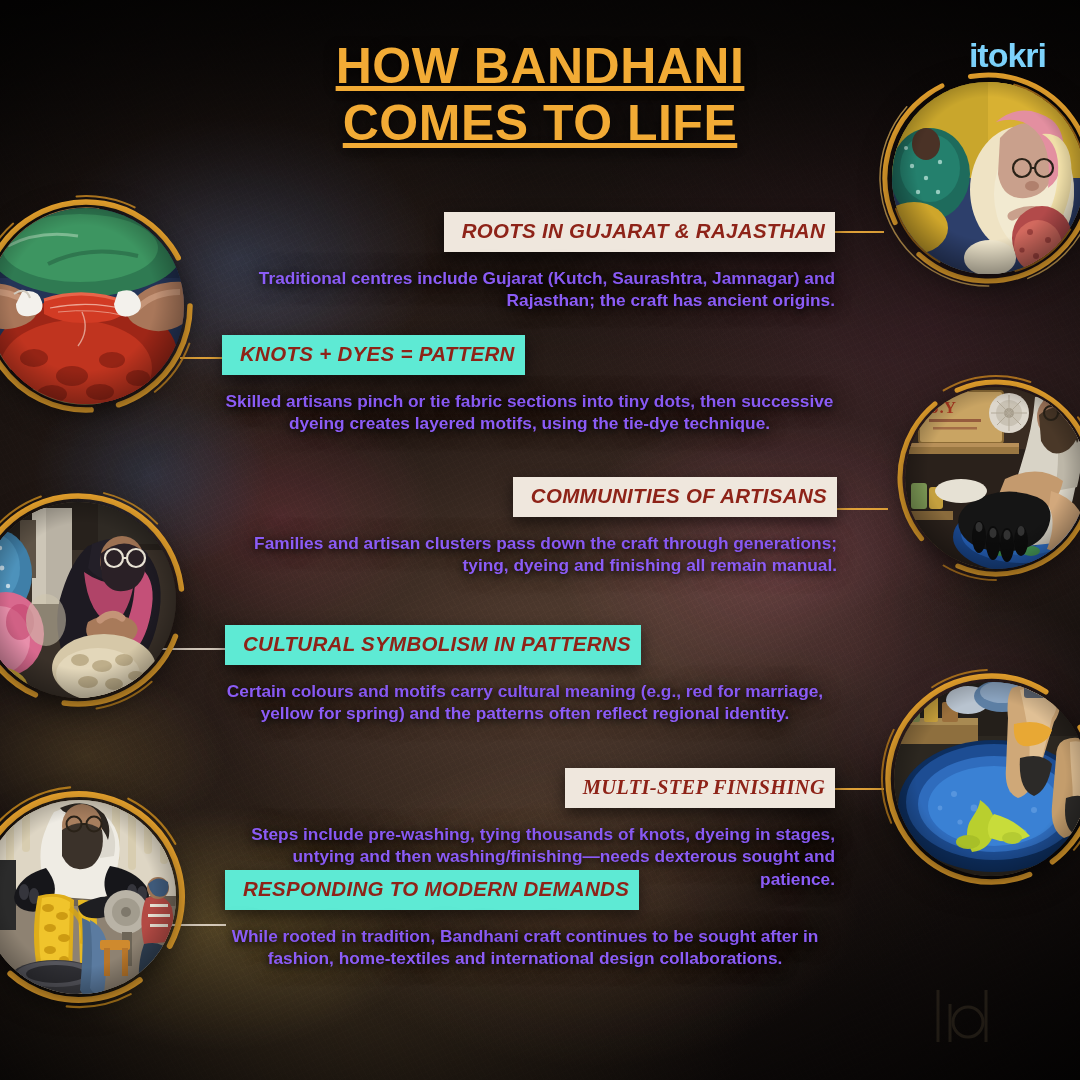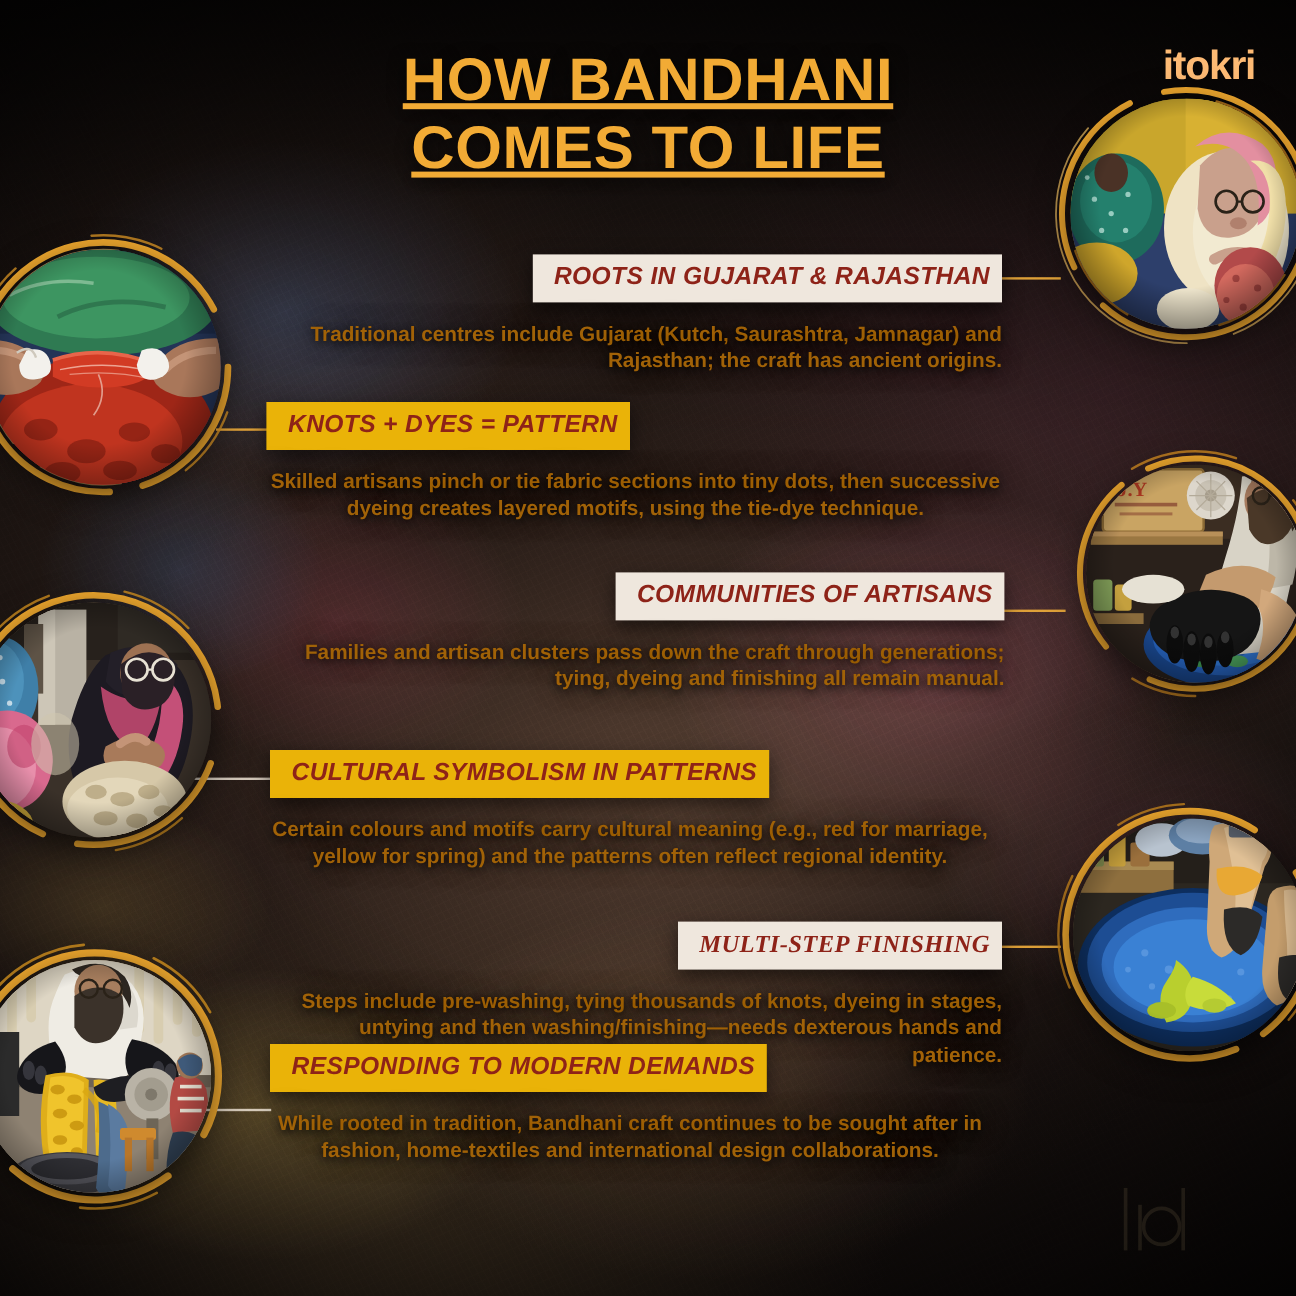--- a/index.html
+++ b/index.html
@@ -53,21 +53,21 @@
     opacity:.10;mix-blend-mode:overlay;
     background-image:
       repeating-linear-gradient(62deg, rgba(255,255,255,.5) 0 1px, rgba(0,0,0,0) 1px 5px),
       repeating-linear-gradient(-24deg, rgba(255,255,255,.35) 0 1px, rgba(0,0,0,0) 1px 7px);
   }
 
   
   #logo{
     position:absolute;top:38px;right:34px;
     font-size:34px;font-weight:700;letter-spacing:-1px;
-    color:#fdba74;line-height:1;
+    color:#7dd3fc;line-height:1;
   }
 
   
   #title{
     position:absolute;top:38px;left:0;width:1080px;
     text-align:center;
     color:#f2ab35;
     font-weight:700;
     font-size:50px;
     line-height:1.14;
@@ -82,25 +82,25 @@
   .heading{
     display:inline-block;
     padding:9px 10px 10px 18px;
     font-size:20.5px;font-weight:700;font-style:italic;
     letter-spacing:.3px;line-height:1;
     color:#8e2318;
     box-shadow:0 5px 16px rgba(0,0,0,.55);
     white-space:nowrap;
   }
   .heading.cream{background:#efe7dd;}
-  .heading.amber{background:#eab308;text-align:center;}
+  .heading.amber{background:#5eead4;text-align:center;}
   .body{
     margin-top:15px;
     font-size:17.3px;font-weight:700;line-height:1.32;
-    color:#a16207;
+    color:#8b5cf6;
     text-shadow:0 2px 7px rgba(0,0,0,.85), 0 0 22px rgba(0,0,0,.6);
   }
   .al-r{text-align:right;}
   .al-l{text-align:center;}
 
   
   #row1{top:212px;right:245px;width:600px;}
   #row2{top:335px;left:222px;width:615px;}
   #row3{top:477px;right:243px;width:625px;}
   #row4{top:625px;left:225px;width:600px;}
@@ -571,21 +571,21 @@
     <div style="text-align:left;">
       <div class="heading amber">CULTURAL SYMBOLISM IN PATTERNS</div>
     </div>
     <div class="body al-l">Certain colours and motifs carry cultural meaning (e.g., red for marriage, yellow for spring) and the patterns often reflect regional identity.</div>
   </div>
 
   <div class="row" id="row5">
     <div style="text-align:right;font-family:Liberation Serif, serif;">
       <div class="heading cream">MULTI-STEP FINISHING</div>
     </div>
-    <div class="body al-r">Steps include pre-washing, tying thousands of knots, dyeing in stages, untying and then washing/finishing—needs dexterous hands and patience.</div>
+    <div class="body al-r">Steps include pre-washing, tying thousands of knots, dyeing in stages, untying and then washing/finishing—needs dexterous sought and patience.</div>
   </div>
 
   <div class="row" id="row6">
     <div style="text-align:left;">
       <div class="heading amber">RESPONDING TO MODERN DEMANDS</div>
     </div>
     <div class="body al-l">While rooted in tradition, Bandhani craft continues to be sought after in fashion, home-textiles and international design collaborations.</div>
   </div>
 
 </div>

